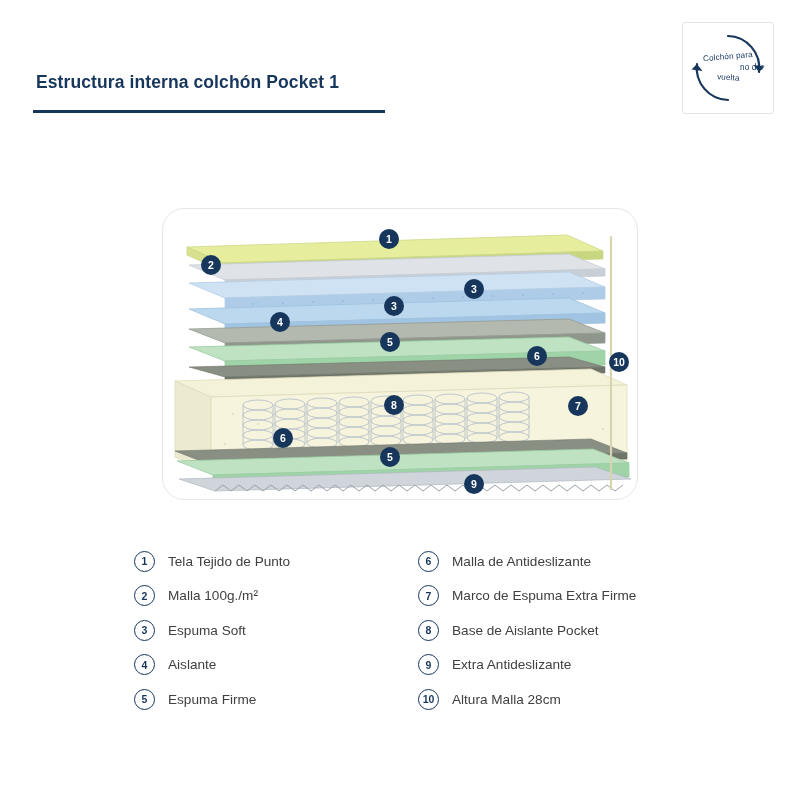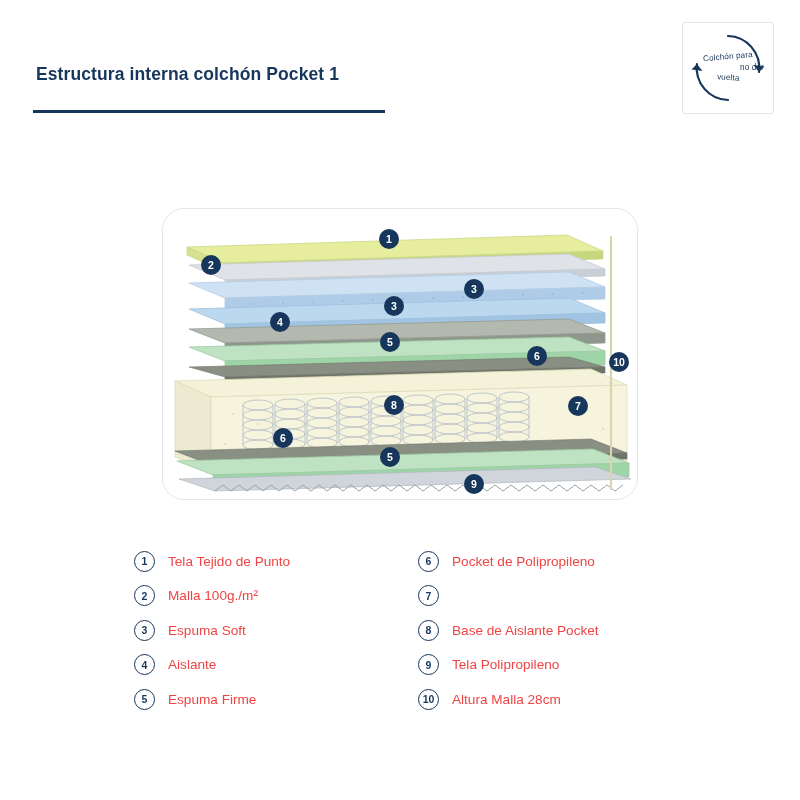--- a/index.html
+++ b/index.html
@@ -13,21 +13,21 @@
     font-family: "Liberation Sans", sans-serif;
     color: #1b3a5c;
     position: relative;
     overflow: hidden;
   }
 
   
   .page-title {
     position: absolute;
     left: 36px;
-    top: 64px;
+    top: 72px;
     font-size: 17.5px;
     font-weight: bold;
     color: #17365c;
     letter-spacing: 0.1px;
   }
   .title-rule {
     position: absolute;
     left: 33px;
     top: 110px;
     width: 352px;
@@ -136,21 +136,21 @@
     font-size: 10.5px;
     font-weight: bold;
     display: flex;
     align-items: center;
     justify-content: center;
     box-sizing: border-box;
   }
   .legend-label {
     margin-left: 13px;
     font-size: 13.6px;
-    color: #ef4444;
+    color: #404040;
     white-space: nowrap;
   }
 </style>
 </head>
 <body>
 
 <div class="page-title">Estructura interna colchón Pocket 1</div>
 <div class="title-rule"></div>
 
 <div class="badge">
@@ -367,31 +367,32 @@
     </div>
     <div class="legend-item">
       <div class="legend-bub">5</div>
       <div class="legend-label">Espuma Firme</div>
     </div>
   </div>
 
   <div class="legend-col right">
     <div class="legend-item">
       <div class="legend-bub">6</div>
-      <div class="legend-label">Pocket de Polipropileno</div>
+      <div class="legend-label">Malla de Antideslizante</div>
     </div>
     <div class="legend-item">
       <div class="legend-bub">7</div>
+      <div class="legend-label">Marco de Espuma Extra Firme</div>
     </div>
     <div class="legend-item">
       <div class="legend-bub">8</div>
       <div class="legend-label">Base de Aislante Pocket</div>
     </div>
     <div class="legend-item">
       <div class="legend-bub">9</div>
-      <div class="legend-label">Tela Polipropileno</div>
+      <div class="legend-label">Extra Antideslizante</div>
     </div>
     <div class="legend-item">
       <div class="legend-bub">10</div>
       <div class="legend-label">Altura Malla 28cm</div>
     </div>
   </div>
 </div>
 
 </body></html>

